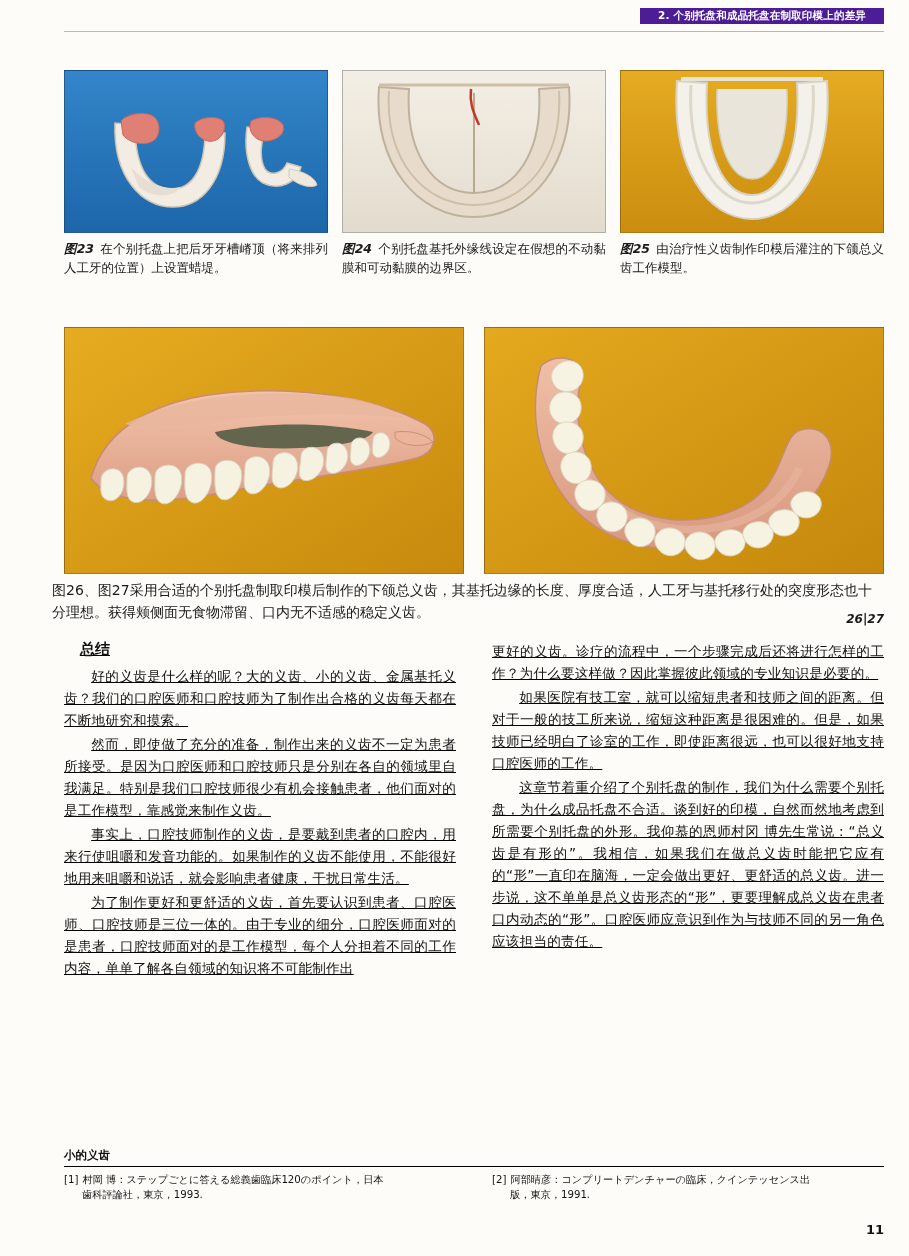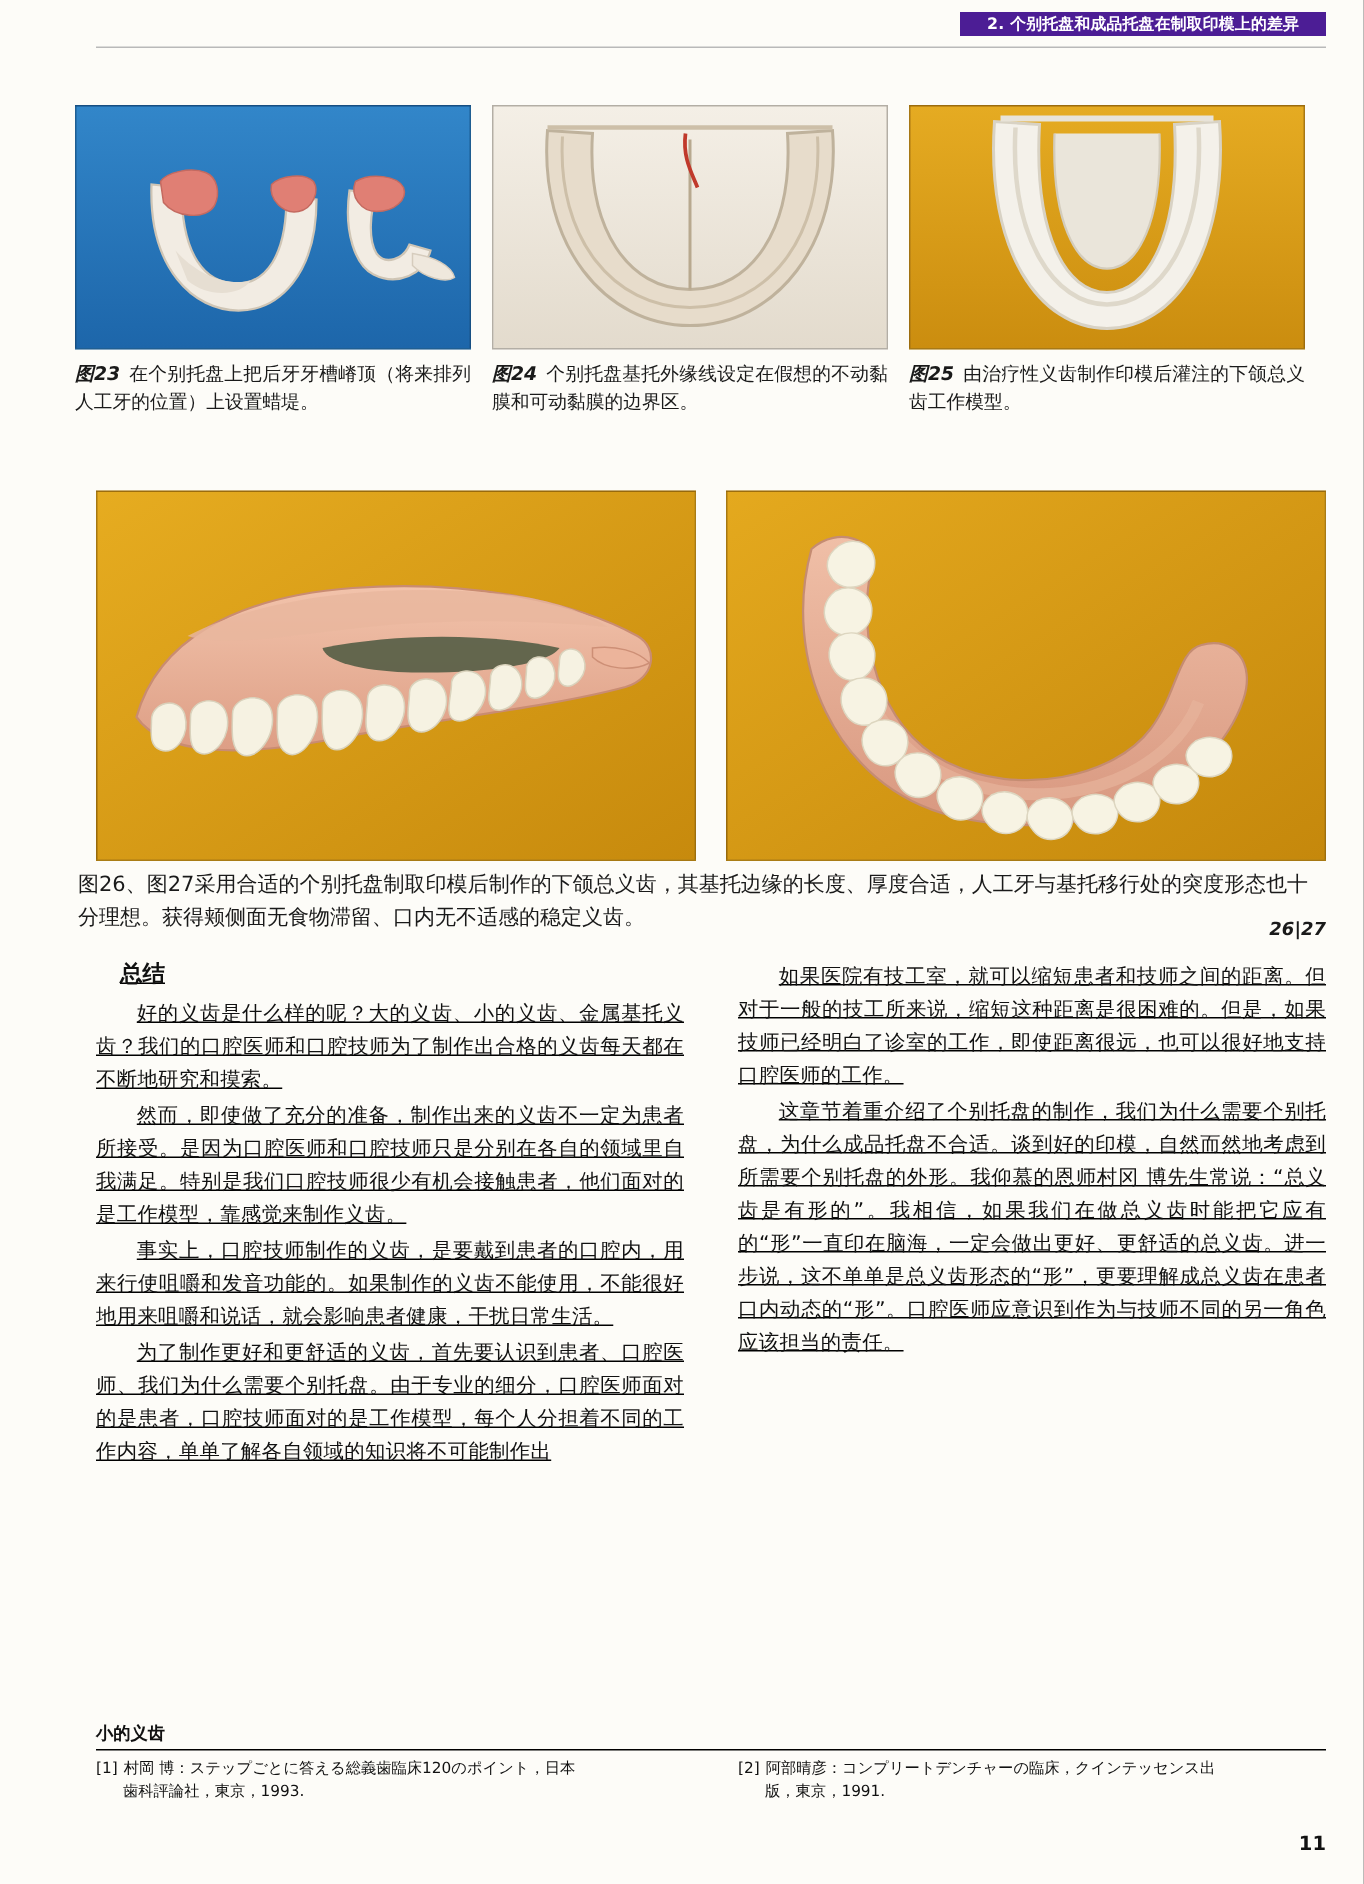--- a/index.html
+++ b/index.html
@@ -40,21 +40,21 @@
     left: 64px;
     width: 820px;
     height: 1px;
     background: #b9b9b9;
   }
 
   
   .figrow1 {
     position: absolute;
     top: 70px;
-    left: 50px;
+    left: 64px;
     width: 820px;
     display: flex;
     gap: 14px;
   }
   .fig {
     width: 264px;
   }
   .photo {
     width: 264px;
     height: 163px;
@@ -354,23 +354,24 @@
     <span class="lbl">图26、图27</span><span>采用合适的个别托盘制取印模后制作的下颌总义齿，其基托边缘的长度、厚度合适，人工牙与基托移行处的突度形态也十分理想。获得颊侧面无食物滞留、口内无不适感的稳定义齿。</span>
   </div>
   <div class="pagemark">26|27</div>
 
   <div class="cols">
     <div class="col">
       <h2 class="sec-title">总结</h2>
       <p class="para">好的义齿是什么样的呢？大的义齿、小的义齿、金属基托义齿？我们的口腔医师和口腔技师为了制作出合格的义齿每天都在不断地研究和摸索。</p>
       <p class="para">然而，即使做了充分的准备，制作出来的义齿不一定为患者所接受。是因为口腔医师和口腔技师只是分别在各自的领域里自我满足。特别是我们口腔技师很少有机会接触患者，他们面对的是工作模型，靠感觉来制作义齿。</p>
       <p class="para">事实上，口腔技师制作的义齿，是要戴到患者的口腔内，用来行使咀嚼和发音功能的。如果制作的义齿不能使用，不能很好地用来咀嚼和说话，就会影响患者健康，干扰日常生活。</p>
-      <p class="para">为了制作更好和更舒适的义齿，首先要认识到患者、口腔医师、我们为什么需要个别托盘。由于专业的细分，口腔医师面对的是患者，口腔技师面对的是工作模型，每个人分担着不同的工作内容，单单了解各自领域的知识将不可能制作出</p>
+      <p class="para">为了制作更好和更舒适的义齿，首先要认识到患者、口腔医师、口腔技师是三位一体的。由于专业的细分，口腔医师面对的是患者，口腔技师面对的是工作模型，每个人分担着不同的工作内容，单单了解各自领域的知识将不可能制作出</p>
     </div>
     <div class="col">
+      <p class="para" style="text-indent:0;">更好的义齿。诊疗的流程中，一个步骤完成后还将进行怎样的工作？为什么要这样做？因此掌握彼此领域的专业知识是必要的。</p>
       <p class="para">如果医院有技工室，就可以缩短患者和技师之间的距离。但对于一般的技工所来说，缩短这种距离是很困难的。但是，如果技师已经明白了诊室的工作，即使距离很远，也可以很好地支持口腔医师的工作。</p>
       <p class="para">这章节着重介绍了个别托盘的制作，我们为什么需要个别托盘，为什么成品托盘不合适。谈到好的印模，自然而然地考虑到所需要个别托盘的外形。我仰慕的恩师村冈 博先生常说：“总义齿是有形的”。我相信，如果我们在做总义齿时能把它应有的“形”一直印在脑海，一定会做出更好、更舒适的总义齿。进一步说，这不单单是总义齿形态的“形”，更要理解成总义齿在患者口内动态的“形”。口腔医师应意识到作为与技师不同的另一角色应该担当的责任。</p>
     </div>
   </div>
 
   <div class="refhead">小的义齿</div>
   <div class="refrule"></div>
   <div class="refs">
     <div class="ref">
       <span class="num">[1]</span><span>村岡 博：ステップごとに答える総義歯臨床120のポイント，日本</span>

